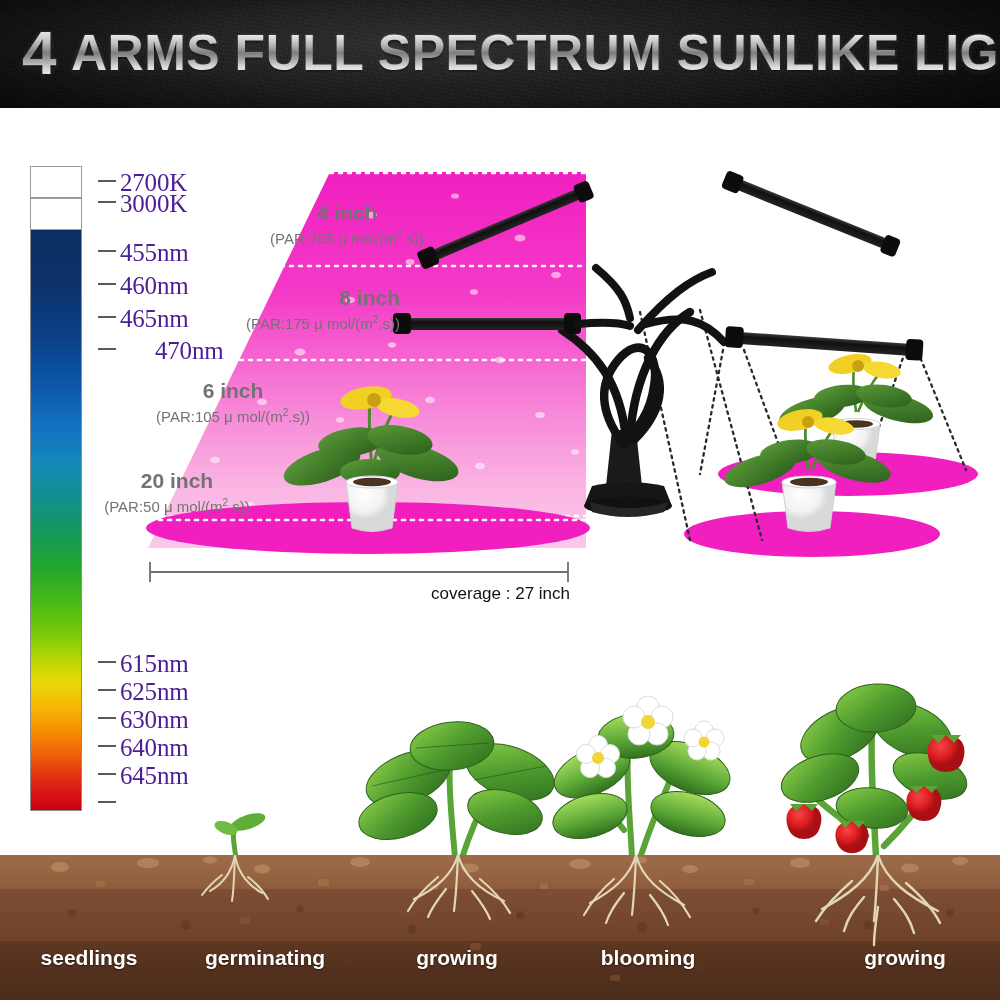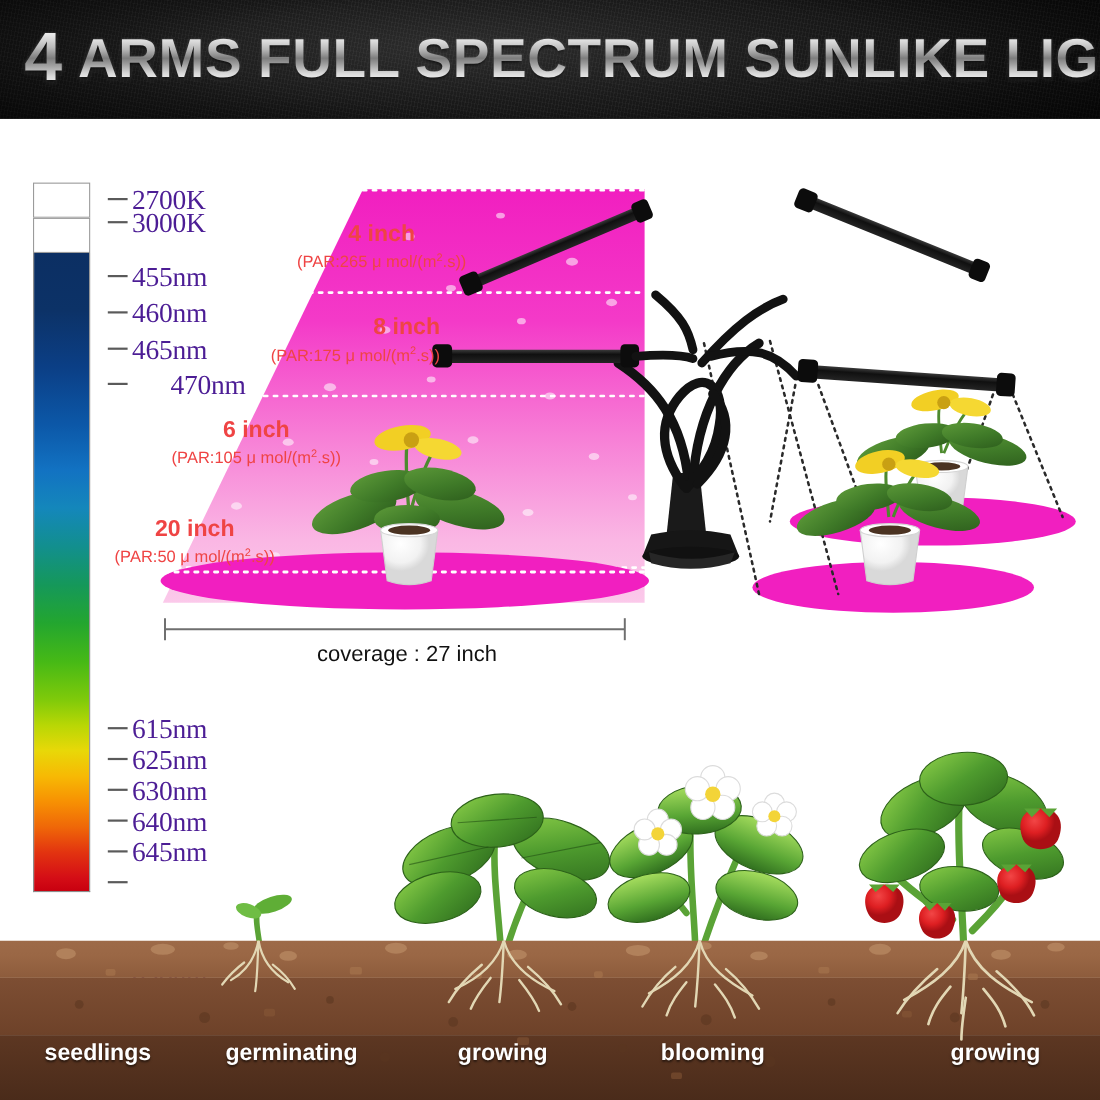--- a/index.html
+++ b/index.html
@@ -44,27 +44,27 @@
              #ef6708 90%, #e23310 94%, #d40d16 98%, #c8000f 100%); }
 
   .tick { position:absolute; height:2px; background:#5a5a5a; }
   .tklab { position:absolute; font-size:25px; color:#4c1d95; white-space:nowrap;
            letter-spacing:-.2px;font-family:Liberation Serif, serif; }
 
   
   #cone { position:absolute; left:0; top:0; width:1000px; height:660px; }
 
   
-  .dimlab { position:absolute; text-align:center; white-space:nowrap; color:#ef4444; }
+  .dimlab { position:absolute; text-align:center; white-space:nowrap; color:#737373; }
   .dimlab .big { display:block; font-size:21px; font-weight:bold; line-height:25px; }
   .dimlab .par { display:block; font-size:15px; line-height:20px; }
   .par sup { font-size:10px; vertical-align:super; }
 
-  #covlab { position:absolute; left:160px; top:584px; width:420px;
-            text-align:center; font-size:20px; color:#111; }
+  #covlab { position:absolute; left:150px; top:584px; width:420px;
+            text-align:right; font-size:17px; color:#111; }
 
   
   #soil { position:absolute; left:0; top:855px; width:1000px; height:145px; overflow:hidden; }
   #soil .top { position:absolute; left:0; top:0; width:1000px; height:34px;
      background:linear-gradient(180deg,#9d6a48 0%,#9a6745 40%,#8d5c3c 100%); }
   #soil .mid { position:absolute; left:0; top:34px; width:1000px; height:52px;
      background:linear-gradient(180deg,#7d4e33 0%,#6e4229 100%); }
   #soil .bot { position:absolute; left:0; top:86px; width:1000px; height:59px;
      background:linear-gradient(180deg,#5d3722 0%,#4a2b1a 100%); }
   #soil .crumbs { position:absolute; inset:0; }

